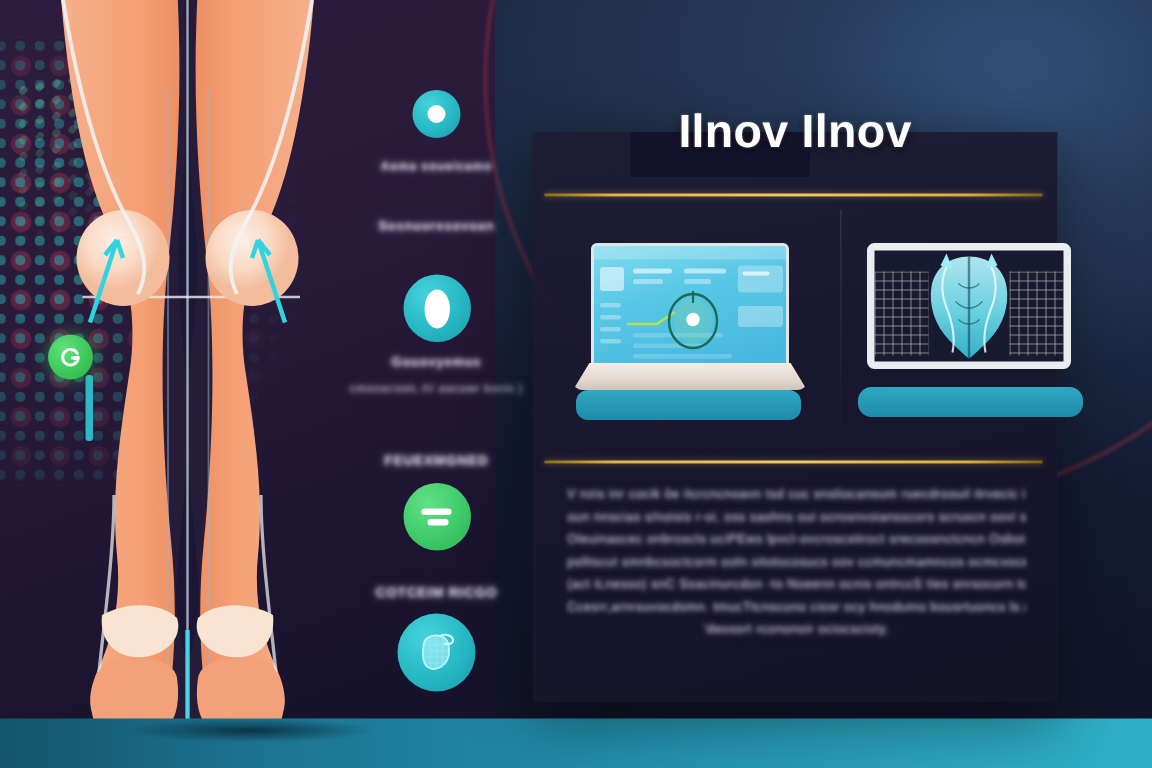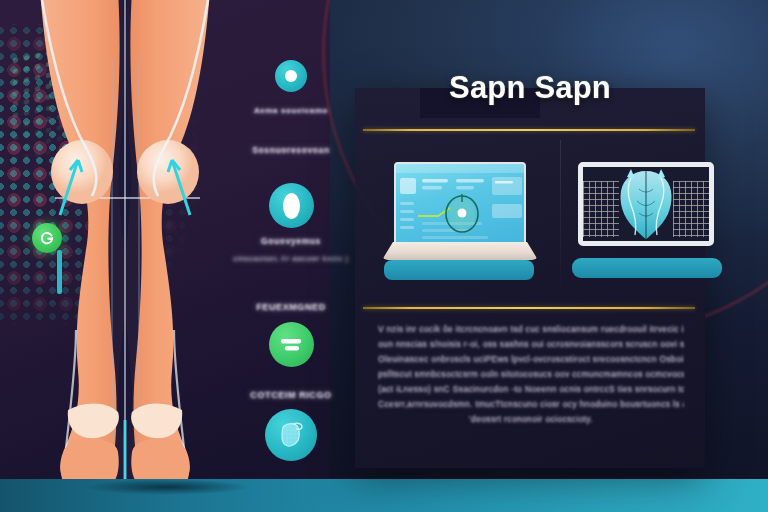--- a/index.html
+++ b/index.html
@@ -308,21 +308,21 @@
             <line x1="21" y1="7" x2="21" y2="27"></line>
           </g>
         </svg>
       </div>
     </div>
   </div>
 
   <div class="card"></div>
   <div class="card-notch"></div>
 
-  <div class="title">Sapn Sapn</div>
+  <div class="title">Ilnov Ilnov</div>
 
   <div class="rule rule-top"></div>
   <div class="rule rule-mid"></div>
   <div class="panel-divider"></div>
 
   <div class="laptop">
     <div class="lap-screen">
       <svg width="132" height="82" viewBox="0 0 132 82">
         <rect x="0" y="0" width="132" height="9" fill="rgba(255,255,255,.22)"></rect>
         <rect x="4" y="14" width="16" height="16" rx="2" fill="rgba(255,255,255,.55)"></rect>

